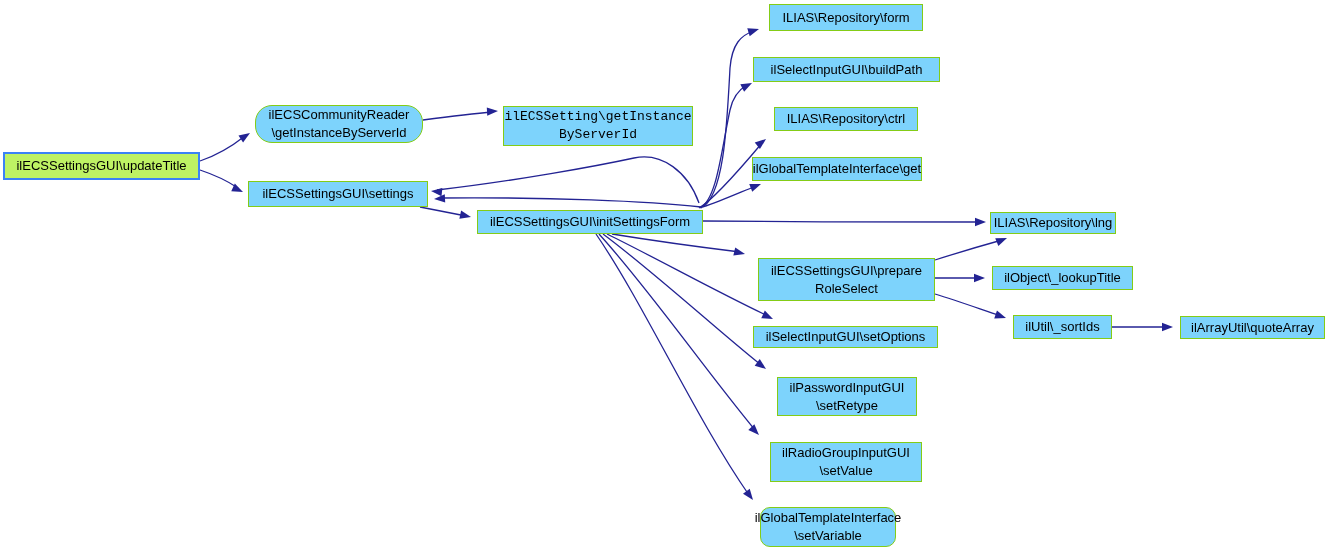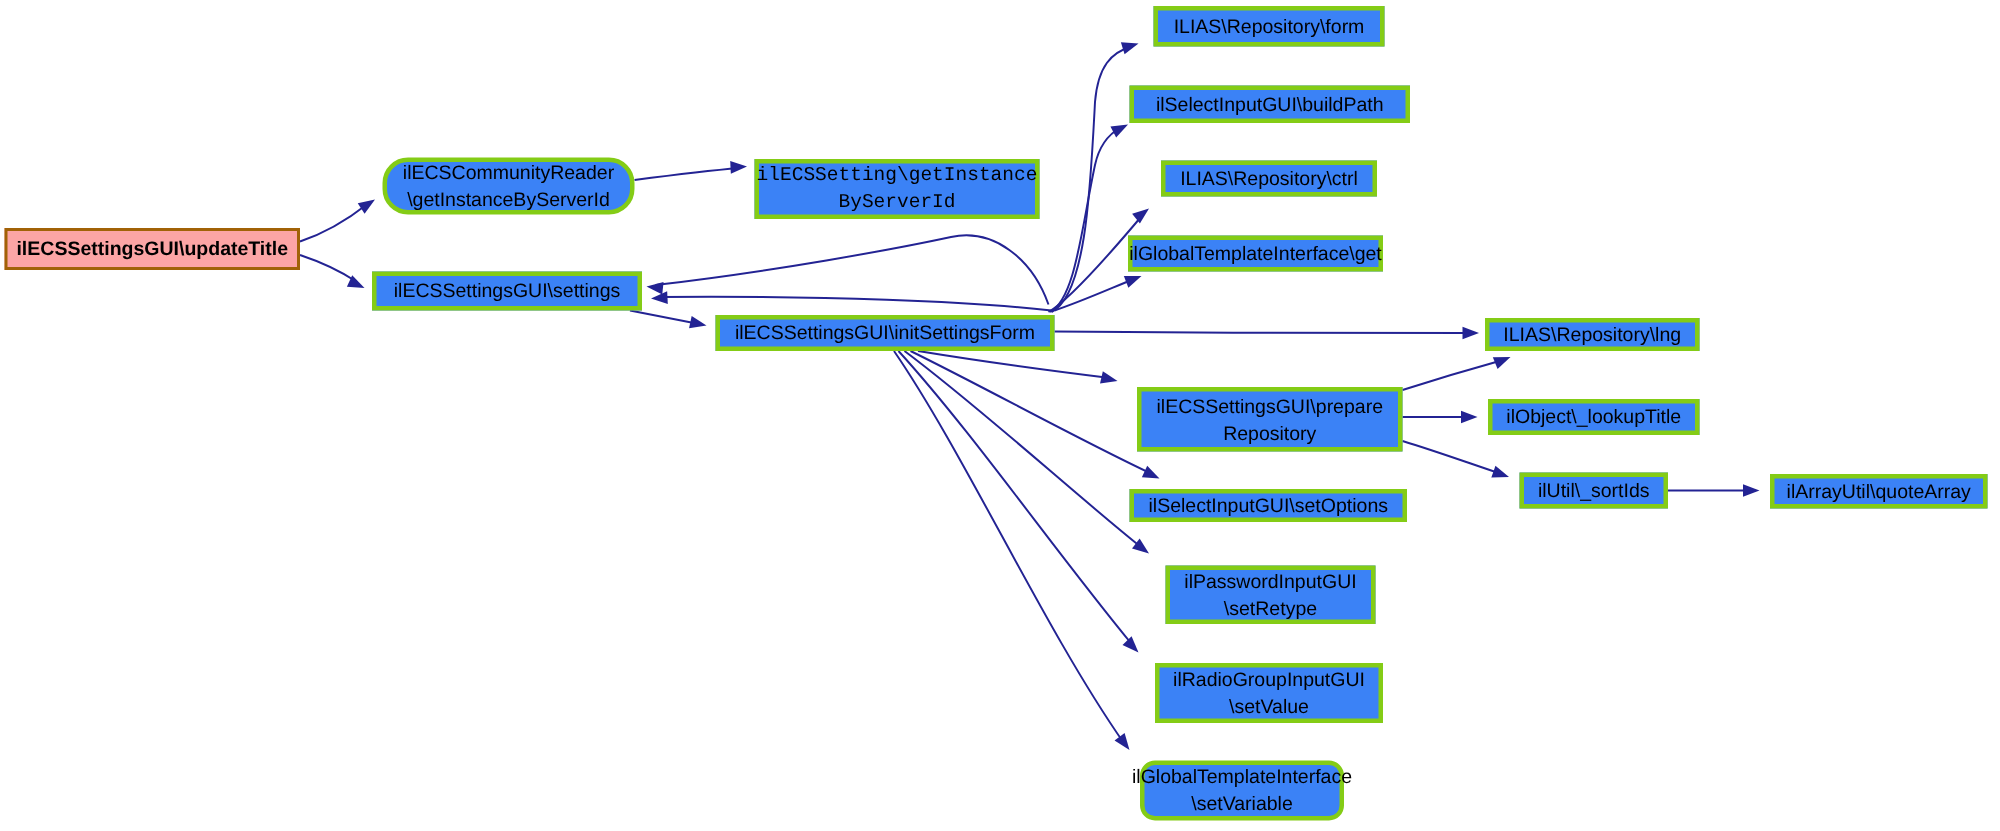--- a/index.html
+++ b/index.html
@@ -8,36 +8,35 @@
     width: 1333px;
     height: 554px;
     background: #ffffff;
     overflow: hidden;
     font-family: "Liberation Sans", sans-serif;
   }
   .canvas svg { position: absolute; left: 0; top: 0; }
   .node {
     position: absolute;
     box-sizing: border-box;
-    background: #3b82f6;
-    border: 3px solid #84cc16;
+    background: #7dd3fc;
+    border: 1px solid #84cc16;
     display: flex;
     align-items: center;
     justify-content: center;
     text-align: center;
     color: #000000;
     font-size: 13px;
     line-height: 1.35;
     cursor: pointer;
   }
   .node span { white-space: pre-line; }
   .node.em {
-    background: #fca5a5;
-    border: 2px solid #a16207;
-    font-weight: bold;
+    background: #bef264;
+    border: 2px solid #3b82f6;
   }
   .edge-path { fill: none; stroke-width: 1.3px; }
 </style>
 </head>
 <body>
 
 <div class="canvas">
   <svg id="edge-layer" width="1333" height="554" viewBox="0 0 1333 554">
       <path d="M200,161 C218,155 231,147 245,136" class="edge-path" stroke="#232393"></path>
       <polygon points="0,0 -11,-4.2 -11,4.2" fill="#232393" transform="translate(250,133) rotate(-33)"></polygon>
@@ -103,26 +102,26 @@
       </div>
       <div class="node" style="left: 753px; top: 57px; width: 187px; height: 25px;">
         <span>ilSelectInputGUI\buildPath</span>
       </div>
       <div class="node" style="left: 774px; top: 107px; width: 144px; height: 24px;">
         <span>ILIAS\Repository\ctrl</span>
       </div>
       <div class="node" style="left: 752px; top: 157px; width: 170px; height: 24px;">
         <span>ilGlobalTemplateInterface\get</span>
       </div>
-      <div class="node" style="left: 990px; top: 212px; width: 143px; height: 22px;">
+      <div class="node" style="left: 990px; top: 212px; width: 126px; height: 22px;">
         <span>ILIAS\Repository\lng</span>
       </div>
       <div class="node" style="left: 758px; top: 258px; width: 177px; height: 43px;">
         <span>ilECSSettingsGUI\prepare
-Repository</span>
+RoleSelect</span>
       </div>
       <div class="node" style="left: 992px; top: 266px; width: 141px; height: 24px;">
         <span>ilObject\_lookupTitle</span>
       </div>
       <div class="node" style="left: 1013px; top: 315px; width: 99px; height: 24px;">
         <span>ilUtil\_sortIds</span>
       </div>
       <div class="node" style="left: 1180px; top: 316px; width: 145px; height: 23px;">
         <span>ilArrayUtil\quoteArray</span>
       </div>

